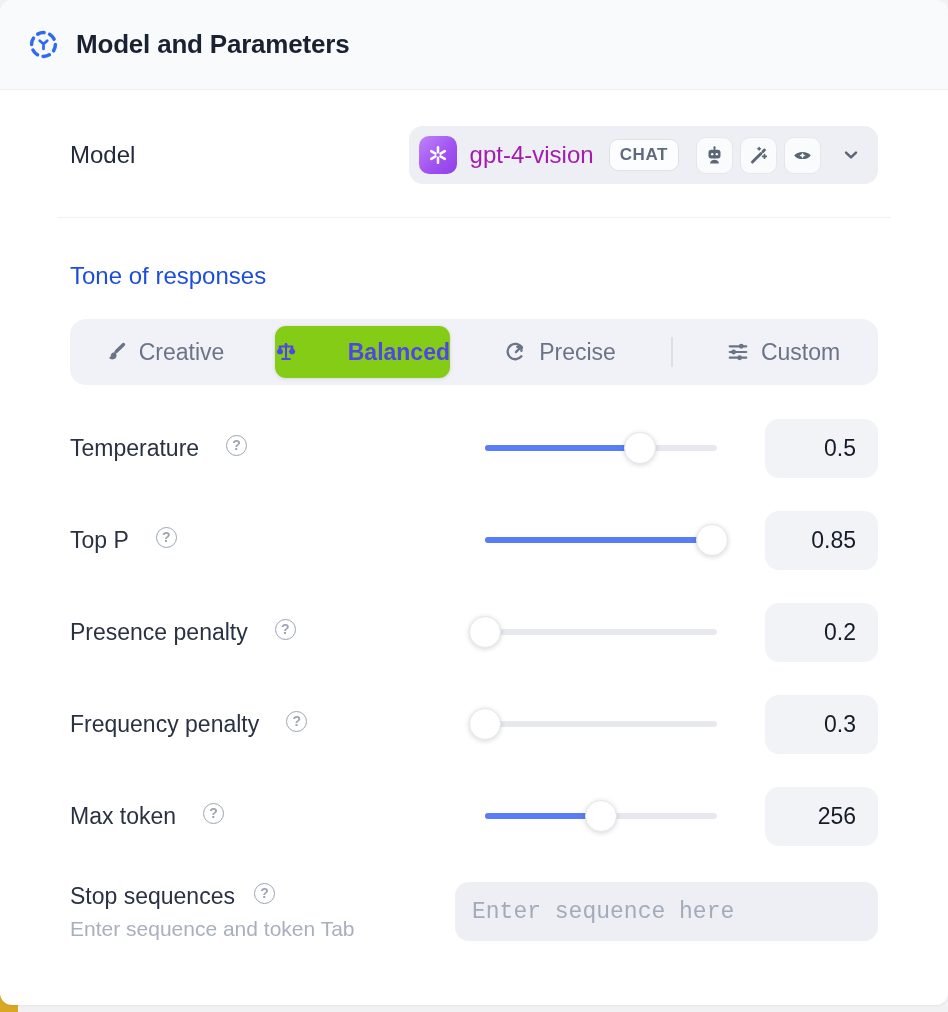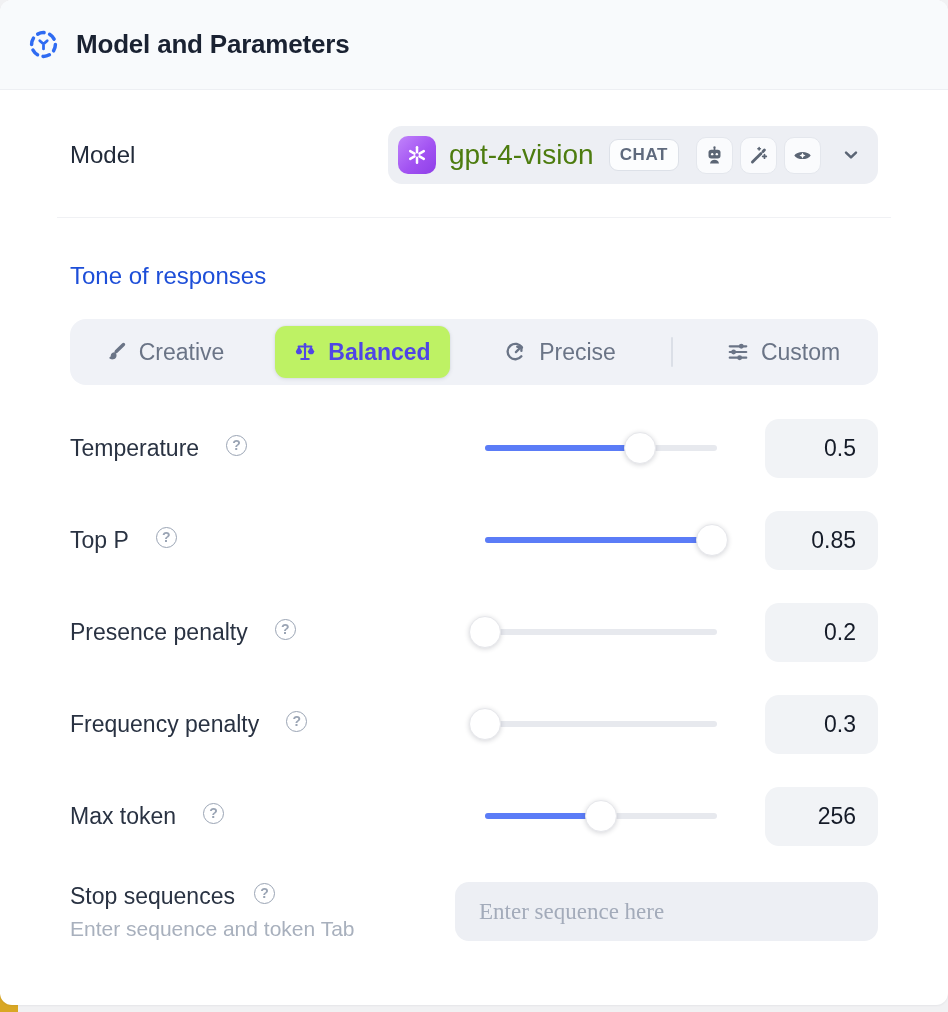--- a/index.html
+++ b/index.html
@@ -49,21 +49,21 @@
   .model-select{
     display:flex;align-items:center;gap:13px;
     background:var(--chip-bg);border-radius:14px;height:58px;
     padding:0 16px 0 10px;cursor:pointer;
   }
   .model-avatar{
     width:38px;height:38px;border-radius:10px;flex:0 0 auto;
     background:linear-gradient(135deg,#c184fb 0%,#a253f2 55%,#8f3fe8 100%);
     display:flex;align-items:center;justify-content:center;
   }
-  .model-name{font-size:28px;font-weight:500;color:#4d7c0f;}
+  .model-name{font-size:24px;font-weight:500;color:#a21caf;}
   .chat-badge{
     font-size:17px;font-weight:700;letter-spacing:.6px;color:#5f6a7d;
     background:#fcfdfe;border:1.5px solid #dde1e8;border-radius:9px;
     padding:5px 10px;margin-left:2px;
   }
   .icon-chip{
     width:37px;height:37px;border-radius:10px;background:#fafbfd;
     border:1px solid #e4e7ed;display:flex;align-items:center;justify-content:center;
   }
   .chip-group{display:flex;gap:7px;margin-left:4px;}
@@ -74,22 +74,23 @@
   .tab-group{
     margin-top:29px;height:66px;background:#f0f2f7;border-radius:16px;
     display:flex;align-items:stretch;padding:7px;gap:23px;
   }
   .tab{
     flex:1;display:flex;align-items:center;justify-content:center;gap:12px;
     font-size:23px;font-weight:500;color:#6a7486;border-radius:11px;
     cursor:pointer;background:transparent;border:none;
   }
   .tab.selected{
-    background:#bef264;color:var(--accent);font-weight:600;
+    background:#84cc16;color:var(--accent);font-weight:600;
     box-shadow:0 1px 4px rgba(24,32,56,.10),0 0 0 1px rgba(24,32,56,.02);
+    justify-content:space-between;
   }
   .tab-divider{width:2px;height:30px;background:#dbdfe7;align-self:center;border-radius:1px;}
   
   .param-row{display:flex;align-items:center;height:60px;margin-top:32px;}
   .param-row:first-of-type{margin-top:33px;}
   .param-label-wrap{flex:0 0 415px;display:flex;align-items:flex-start;gap:27px;}
   .param-label{font-size:23px;font-weight:500;color:#293242;}
   .help-icon{
     width:21px;height:21px;border:1.7px solid #9aa4b4;border-radius:50%;
     color:#9aa4b4;font-size:14px;font-weight:700;line-height:18px;
@@ -115,21 +116,21 @@
     display:flex;align-items:center;justify-content:flex-end;padding-right:22px;
     font-size:23px;color:#151b28;cursor:text;
   }
   
   .stop-row{display:flex;align-items:center;margin-top:36px;}
   .stop-left{flex:0 0 385px;}
   .stop-label-line{display:flex;align-items:flex-start;gap:19px;}
   .stop-hint{margin-top:7px;font-size:21px;color:#a8b0bd;}
   .stop-input{
     flex:1;height:59px;background:var(--chip-bg);border:none;border-radius:14px;
-    padding:0 24px;font-size:23px;font-family:Liberation Serif, serif;color:#a16207;outline:none;
+    padding:0 17px;font-size:23px;font-family:Liberation Mono, monospace;color:#a16207;outline:none;
   }
   .stop-input::placeholder{color:#a3abba;}
   svg{display:block;}
 </style>
 </head>
 <body>
 
 <div class="corner-accent"></div>
 
 <div class="panel">

